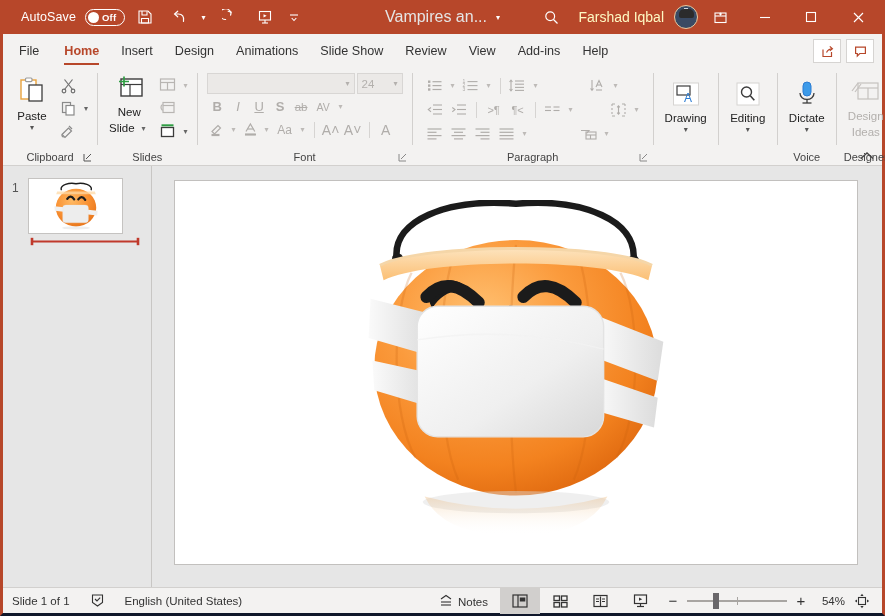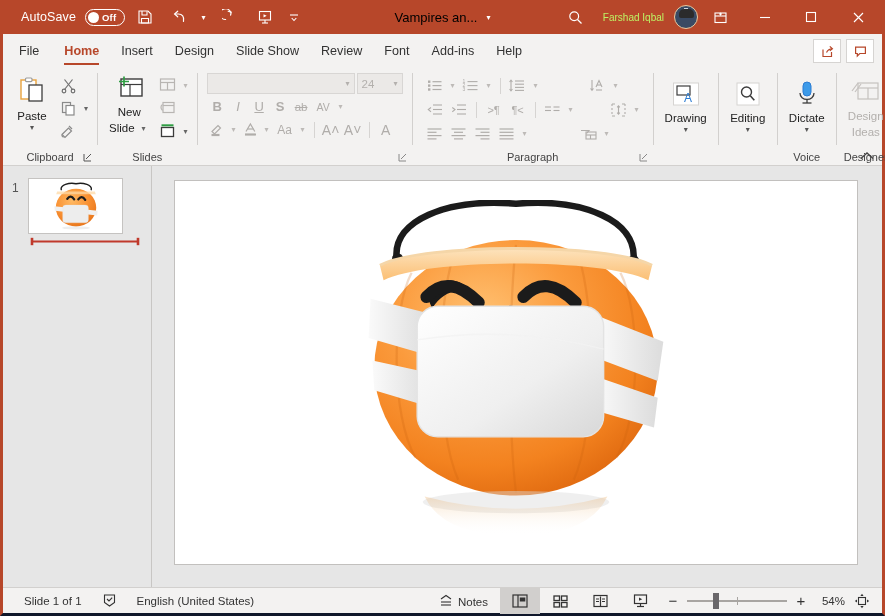--- a/index.html
+++ b/index.html
@@ -39,25 +39,25 @@
     width: 30px; height: 26px; display: flex; align-items: center; justify-content: center;
     color: #fff; margin-left: 3px;
   }
   .tb-icon.small { width: 17px; }
   .tb-caret { font-size: 8px; width: 13px; display:flex; align-items:center; justify-content:center; }
   .tb-center {
     position: absolute; left: 0; right: 0; top: 0; height: 34px;
     display: flex; align-items: center; justify-content: center;
     pointer-events: none;
   }
-  .doc-title { font-size: 13px; color: #000000; pointer-events: auto; }
+  .doc-title { font-size: 16px; color: #e5e5e5; pointer-events: auto; }
   .doc-title-caret { font-size: 8px; color:#fff; margin-left: 9px; pointer-events: auto; }
   .tb-right { margin-left: auto; display: flex; align-items: center; height: 34px; }
   .tb-search { width: 46px; display: flex; align-items: center; justify-content: center; }
-  .tb-user { font-size: 10px; color: #bef264; padding: 0 10px 0 4px; white-space: nowrap; }
+  .tb-user { font-size: 14px; color: #fef9c3; padding: 0 10px 0 4px; white-space: nowrap; }
   .avatar {
     width: 24px; height: 24px; border-radius: 50%;
     background: radial-gradient(circle at 50% 32%, #cfd4dd 0 26%, #3a4a63 27% 100%);
     border: 1.5px solid #e8c9a0; position: relative; overflow: hidden; flex: none;
   }
   .avatar::after {
     content:''; position:absolute; left:4px; top:3px; width:15px; height:9px;
     background: #2b2b2b; border-radius: 5px 5px 2px 2px;
   }
   .tb-ribbon-opt { width: 44px; display:flex; align-items:center; justify-content:center; }
@@ -174,21 +174,21 @@
   .slide-art { width: 320px; height: 345px; }
   .thumb-art { width: 46px; height: 49px; }
 
   
   .statusbar {
     height: 26px; min-height: 26px; background: #f3f2f1;
     border-top: 1px solid #d2d0ce;
     display: flex; align-items: center; font-size: 11.5px; color: #333;
   }
   .sb-item { display: flex; align-items: center; gap: 6px; padding: 0 10px; height: 26px; white-space: nowrap; }
-  .sb-item.first { padding-left: 9px; margin-left: 12px; }
+  .sb-item.first { padding-left: 9px; }
   .sb-right { margin-left: auto; display: flex; align-items: center; height: 26px; }
   .view-btn {
     width: 40px; height: 26px; display: flex; align-items: center; justify-content: center;
   }
   .view-btn.active { background: #d1cfcd; }
   .zoom-wrap { display: flex; align-items: center; gap: 7px; padding: 0 8px 0 6px; }
   .zoom-track { width: 100px; height: 2px; background: #a8a5a2; position: relative; }
   .zoom-tick { position: absolute; left: 50%; top: -3px; width: 1px; height: 8px; background: #a8a5a2; }
   .zoom-thumb { position: absolute; left: 26px; top: -7px; width: 6px; height: 16px; background: #69676a; }
   .zoom-pct { font-size: 11.5px; color: #333; width: 30px; text-align: right; }
@@ -281,23 +281,24 @@
           </svg>
       </span>
     </div>
   </div>
 
   <div class="tabbar">
     <div class="tab first">File</div>
     <div class="tab active">Home</div>
     <div class="tab">Insert</div>
     <div class="tab">Design</div>
+    <div class="tab">Animations</div>
     <div class="tab">Slide Show</div>
     <div class="tab">Review</div>
-    <div class="tab">Font</div>
+    <div class="tab">View</div>
     <div class="tab">Add-ins</div>
     <div class="tab">Help</div>
     <div class="tabbar-right">
       <span class="tb-square-btn">
         <svg width="15" height="15" viewBox="0 0 15 15" fill="none" stroke="#b7472a" stroke-width="1.2">
           <path d="M3 5.5v7h8.5V8"></path>
             <path d="M6.5 8.5c1.5-3 3.8-3.6 5.6-3.6"></path>
           <path d="M9.8 2.4l2.6 2.3-2.6 2.2"></path>
         </svg>
       </span>
@@ -458,20 +459,21 @@
             <span class="fchar" style="font-size:12px;width:24px">Aa</span>
             <span class="caret-s dim">▾</span>
             <span class="vsep"></span>
             <span class="fchar" style="font-size:14px;width:22px">A˄</span>
             <span class="fchar" style="font-size:14px;width:22px">A˅</span>
             <span class="vsep"></span>
             <span class="fchar" style="font-size:14px;width:22px">A</span>
           </div>
         </div>
       </div>
+      <div class="group-footer">Font</div>
       <span class="dialog-launcher">
         <svg width="11" height="11" viewBox="0 0 11 11" fill="none" stroke="#888" stroke-width="1">
             <path d="M2 2v7h7"></path>
             <path d="M9 2L4 7"></path>
           </svg>
       </span>
     </div>
     <div class="group-sep"></div>
 
     <div class="group">

